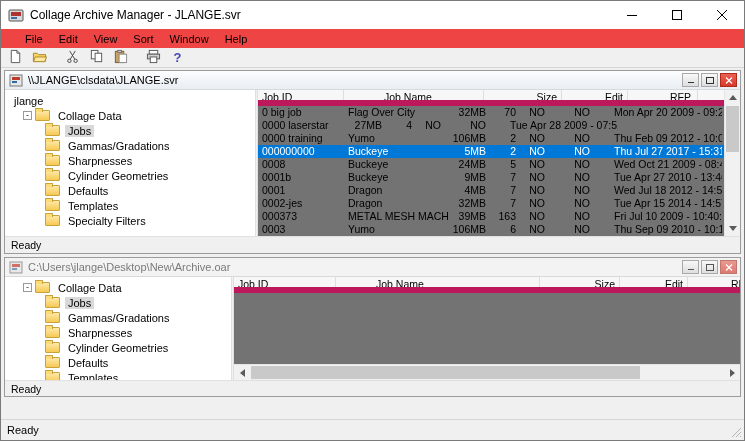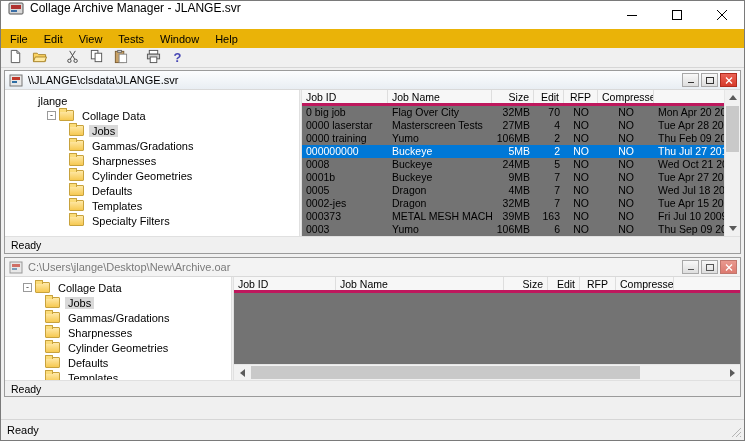--- a/index.html
+++ b/index.html
@@ -1,28 +1,28 @@
 <!DOCTYPE html>
 <html><head>
 <meta charset="utf-8">
 <style>
   *{margin:0;padding:0;box-sizing:border-box;}
   html,body{width:745px;height:441px;overflow:hidden;}
   body{font-family:"Liberation Sans",sans-serif;font-size:11px;color:#000;background:#ffffff;}
   .app{width:745px;height:441px;display:flex;flex-direction:column;border:1px solid #7a7a7a;background:#f0f0f0;}
 
   
-  .titlebar{height:28px;background:#ffffff;display:flex;padding-left:7px;flex:none;}
+  .titlebar{height:28px;background:#ffffff;display:flex;align-items:center;padding-left:7px;flex:none;}
   .app-icon{width:16px;height:15px;margin-right:6px;flex:none;display:flex;}
   .title-text{font-size:12px;white-space:nowrap;}
   .caption-buttons{margin-left:auto;display:flex;align-self:stretch;}
   .cap-btn{width:45px;display:flex;align-items:center;justify-content:center;}
 
   
-  .menubar{height:19px;display:flex;align-items:center;background:#eab308;padding-left:1px;flex:none;}
+  .menubar{height:19px;display:flex;align-items:center;background:#ef4444;padding-left:16px;flex:none;}
   .menu-item{padding:2px 8px;white-space:nowrap;}
   .toolbar{height:20px;background:#f0f0f0;border-bottom:1px solid #d6d6d6;display:flex;align-items:center;padding-left:3px;gap:1px;flex:none;}
   .tb-btn{width:23px;height:18px;display:flex;align-items:center;justify-content:center;}
   .tb-sep{width:8px;height:100%;flex:none;}
   .help-glyph{font-weight:bold;font-size:13px;color:#4646b4;line-height:14px;}
 
   
   .mdi{flex:1;position:relative;background:#f0f0f0;overflow:hidden;}
   .child{position:absolute;left:3px;width:737px;border:1px solid #9b9b9b;background:#f0f0f0;display:flex;flex-direction:column;}
   .child1{top:2px;height:184px;}
@@ -32,26 +32,26 @@
   .child-icon{width:14px;height:13px;margin-right:5px;flex:none;display:flex;}
   .child-title{font-size:11px;white-space:nowrap;}
   .child2 .child-title{color:#7a7a7a;}
   .child-buttons{margin-left:auto;display:flex;gap:2px;}
   .child-btn{width:17px;height:14px;border:1px solid #a8a8a8;background:linear-gradient(#f8f8f8,#dedede);display:flex;align-items:center;justify-content:center;}
   .child-btn.close-red{background:linear-gradient(#ea6254,#d63a2b);border-color:#b02a1e;}
   .child2 .child-btn.close-red{background:linear-gradient(#e9998f,#dd7a70);border-color:#c0766d;}
 
   .child-body{flex:1;display:flex;background:#ffffff;overflow:hidden;min-height:0;}
   .tree-pane{flex:none;background:#ffffff;padding-top:3px;overflow:hidden;}
-  .child1 .tree-pane{width:294px;padding-left:24px;}
+  .child1 .tree-pane{width:250px;}
   .child2 .tree-pane{width:226px;}
   .splitter{width:3px;flex:none;background:#f0f0f0;border-left:1px solid #e0e0e0;border-right:1px solid #e0e0e0;}
   .list-col{flex:1;display:flex;flex-direction:column;min-width:0;overflow:hidden;background:#ffffff;}
 
-  .lheader{height:16px;flex:none;display:flex;background:#f7f7f7;border-bottom:3px solid #be185d;}
+  .lheader{height:16px;flex:none;display:flex;background:#f7f7f7;border-bottom:6px solid #be185d;gap:36px;}
   .hcell{flex:none;padding:1px 4px 0;border-right:1px solid #dedede;font-size:10.5px;white-space:nowrap;overflow:hidden;}
   .hfill{flex:1;border-right:none;}
   .lbody{flex:1;overflow:hidden;background:#737373;}
   .lrow{height:13px;display:flex;white-space:nowrap;}
   .lrow.sel{background:#0078d7;color:#fff;}
   .lcell{flex:none;padding:0 4px;font-size:10.5px;line-height:13px;overflow:hidden;}
   .a-r{text-align:right;}.a-c{text-align:center;}
   .c0{width:86px}.c1{width:104px}.c2{width:42px}.c3{width:30px}.c4{width:34px}.c5{width:56px}.c6{width:112px}
   .w2 .c0{width:102px}.w2 .c1{width:168px}.w2 .c2{width:44px}.w2 .c3{width:32px}.w2 .c4{width:36px}.w2 .c5{width:58px}
 
@@ -114,21 +114,21 @@
             <line x1="10" y1="0" x2="0" y2="10" stroke="#000"></line>
           </svg>
       </div>
     </div>
   </div>
 
   <div class="menubar">
     <span class="menu-item">File</span>
     <span class="menu-item">Edit</span>
     <span class="menu-item">View</span>
-    <span class="menu-item">Tests</span>
+    <span class="menu-item">Sort</span>
     <span class="menu-item">Window</span>
     <span class="menu-item">Help</span>
   </div>
 
   <div class="toolbar">
     <div class="tb-btn">
       <span><svg width="15" height="15" viewBox="0 0 16 16">
             <path d="M3.5 1.5h6l3 3v10h-9z" fill="#fff" stroke="#555"></path>
             <path d="M9.5 1.5v3h3" fill="none" stroke="#555"></path>
           </svg></span>
@@ -259,21 +259,20 @@
                 <div class="lcell c0">0 big job</div>
                 <div class="lcell c1">Flag Over City</div>
                 <div class="lcell c2 a-r">32MB</div>
                 <div class="lcell c3 a-r">70</div>
                 <div class="lcell c4 a-c">NO</div>
                 <div class="lcell c5 a-c">NO</div>
                 <div class="lcell c6 a-r">Mon Apr 20 2009 - 09:25:55</div>
               </div>
               <div class="lrow">
                 <div class="lcell c0">0000 laserstar</div>
-                <div class="lcell c1">Masterscreen Tests</div>
                 <div class="lcell c2 a-r">27MB</div>
                 <div class="lcell c3 a-r">4</div>
                 <div class="lcell c4 a-c">NO</div>
                 <div class="lcell c5 a-c">NO</div>
                 <div class="lcell c6 a-r">Tue Apr 28 2009 - 07:51:58</div>
               </div>
               <div class="lrow">
                 <div class="lcell c0">0000 training</div>
                 <div class="lcell c1">Yumo</div>
                 <div class="lcell c2 a-r">106MB</div>
@@ -303,21 +302,21 @@
               <div class="lrow">
                 <div class="lcell c0">0001b</div>
                 <div class="lcell c1">Buckeye</div>
                 <div class="lcell c2 a-r">9MB</div>
                 <div class="lcell c3 a-r">7</div>
                 <div class="lcell c4 a-c">NO</div>
                 <div class="lcell c5 a-c">NO</div>
                 <div class="lcell c6 a-r">Tue Apr 27 2010 - 13:46:42</div>
               </div>
               <div class="lrow">
-                <div class="lcell c0">0005</div>
+                <div class="lcell c0">0001</div>
                 <div class="lcell c1">Dragon</div>
                 <div class="lcell c2 a-r">4MB</div>
                 <div class="lcell c3 a-r">7</div>
                 <div class="lcell c4 a-c">NO</div>
                 <div class="lcell c5 a-c">NO</div>
                 <div class="lcell c6 a-r">Wed Jul 18 2012 - 14:51:41</div>
               </div>
               <div class="lrow">
                 <div class="lcell c0">0002-jes</div>
                 <div class="lcell c1">Dragon</div>

